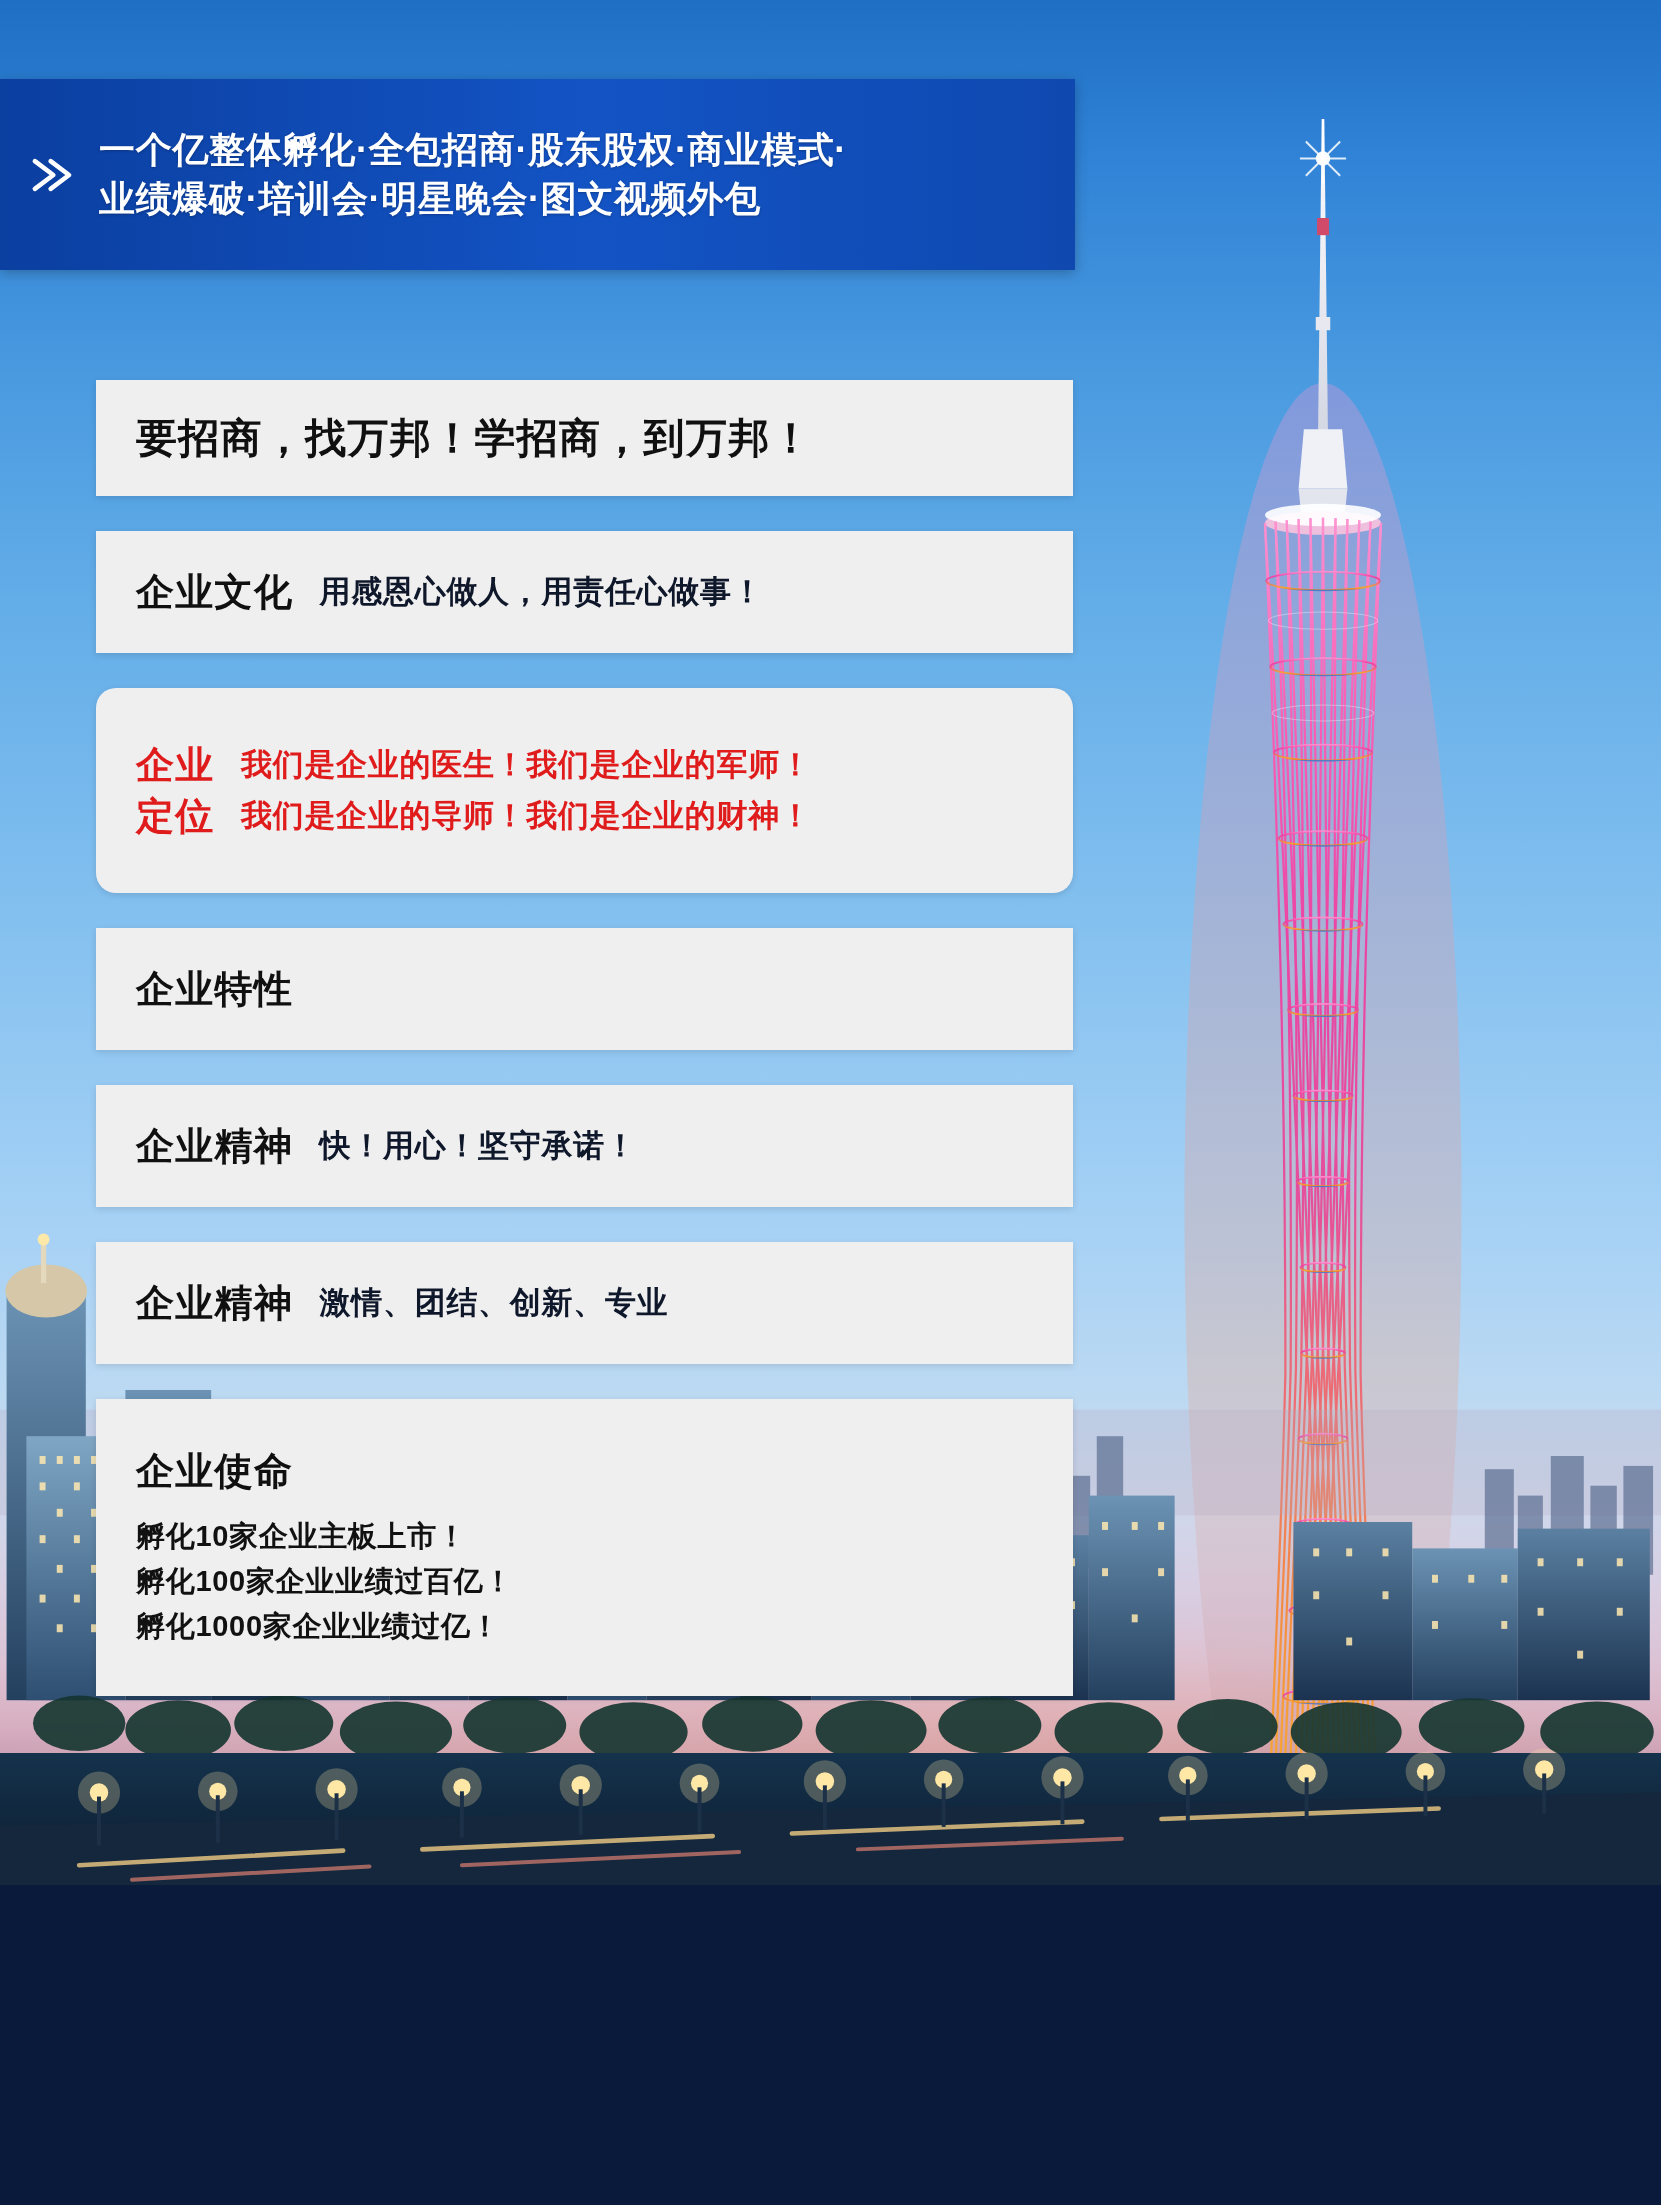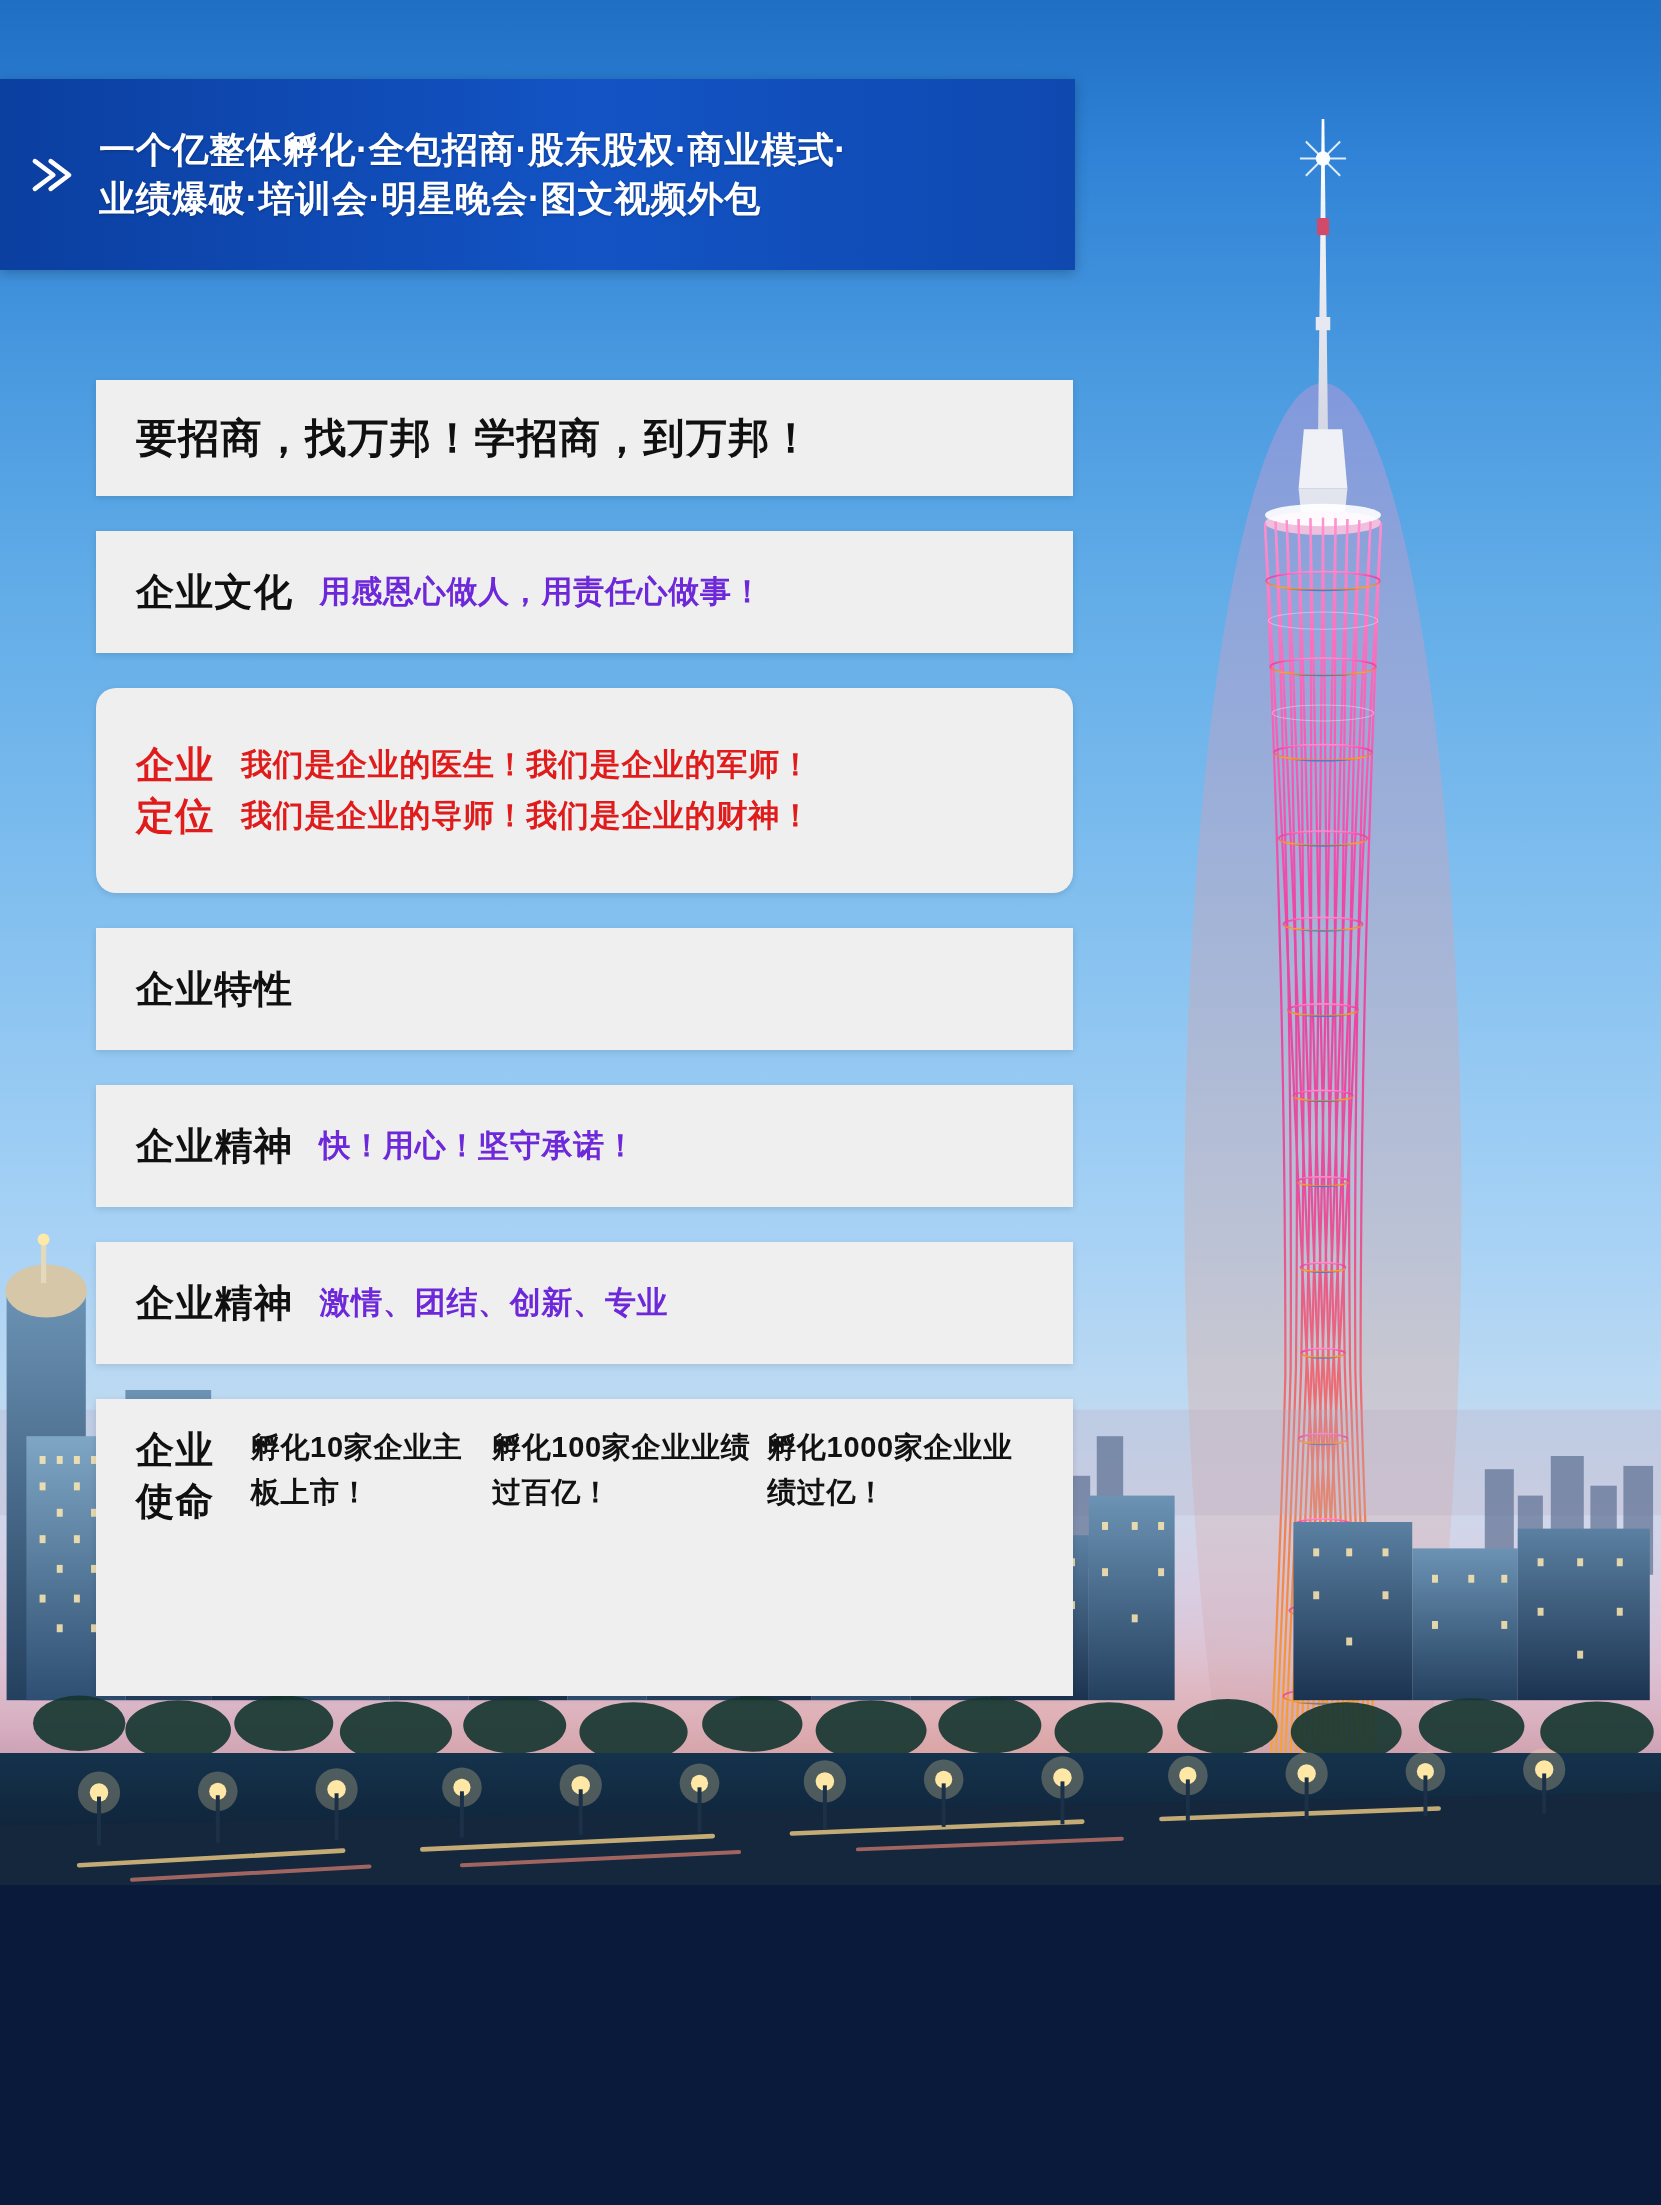--- a/index.html
+++ b/index.html
@@ -132,21 +132,21 @@
     font-size: 38px;
     font-weight: bold;
     color: #101010;
     flex: 0 0 auto;
     margin-right: 26.4px;
     letter-spacing: 1.3px;
   }
   .card-row .value {
     font-size: 31px;
     font-weight: bold;
-    color: #6d28d9;
+    color: #0f172a;
     letter-spacing: 0.7px;
   }
 
   .card-position {
     height: 205px;
     align-items: center;
     border-radius: 20px;
   }
   .card-position .label-red {
     font-size: 38px;
@@ -161,21 +161,21 @@
   .card-position .lines {
     font-size: 31px;
     font-weight: bold;
     color: #e01b1b;
     line-height: 1.62;
     letter-spacing: 0.7px;
   }
 
   .card-mission {
     height: 297px;
-    flex-direction: row;
+    flex-direction: column;
     align-items: flex-start;
     justify-content: center;
     padding-top: 26.4px;
     padding-bottom: 26.4px;
   }
   .card-mission .m-title {
     font-size: 38px;
     font-weight: bold;
     color: #101010;
     margin-bottom: 17px;

